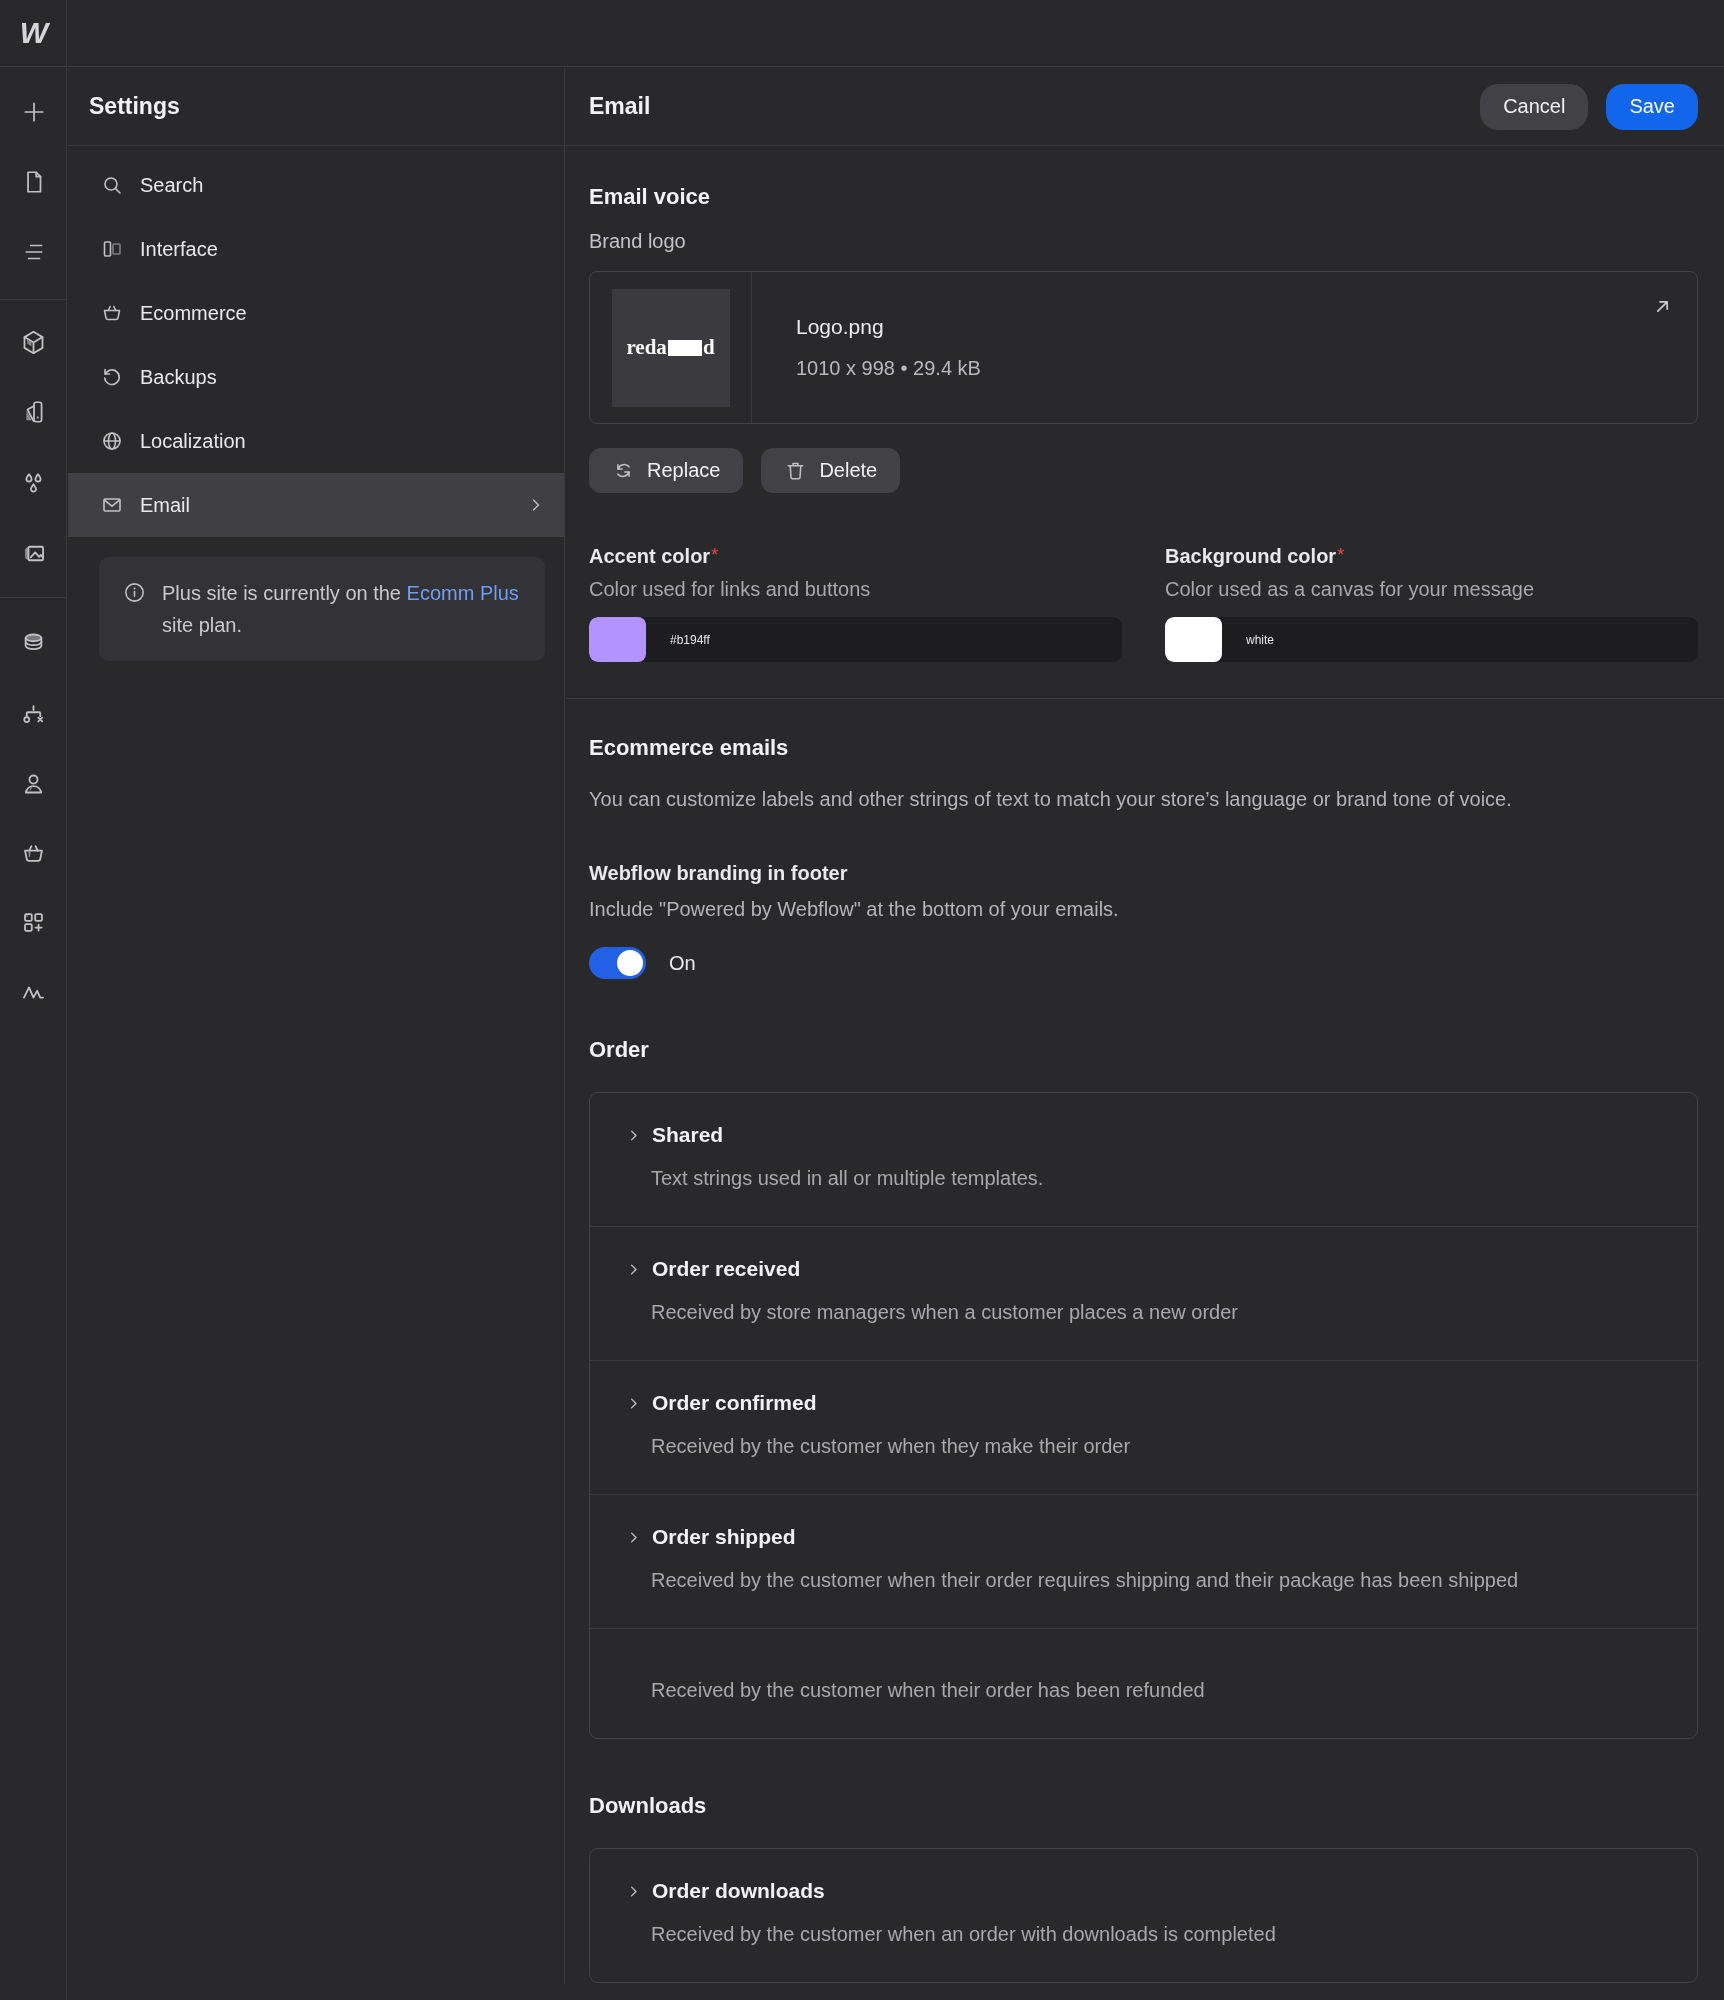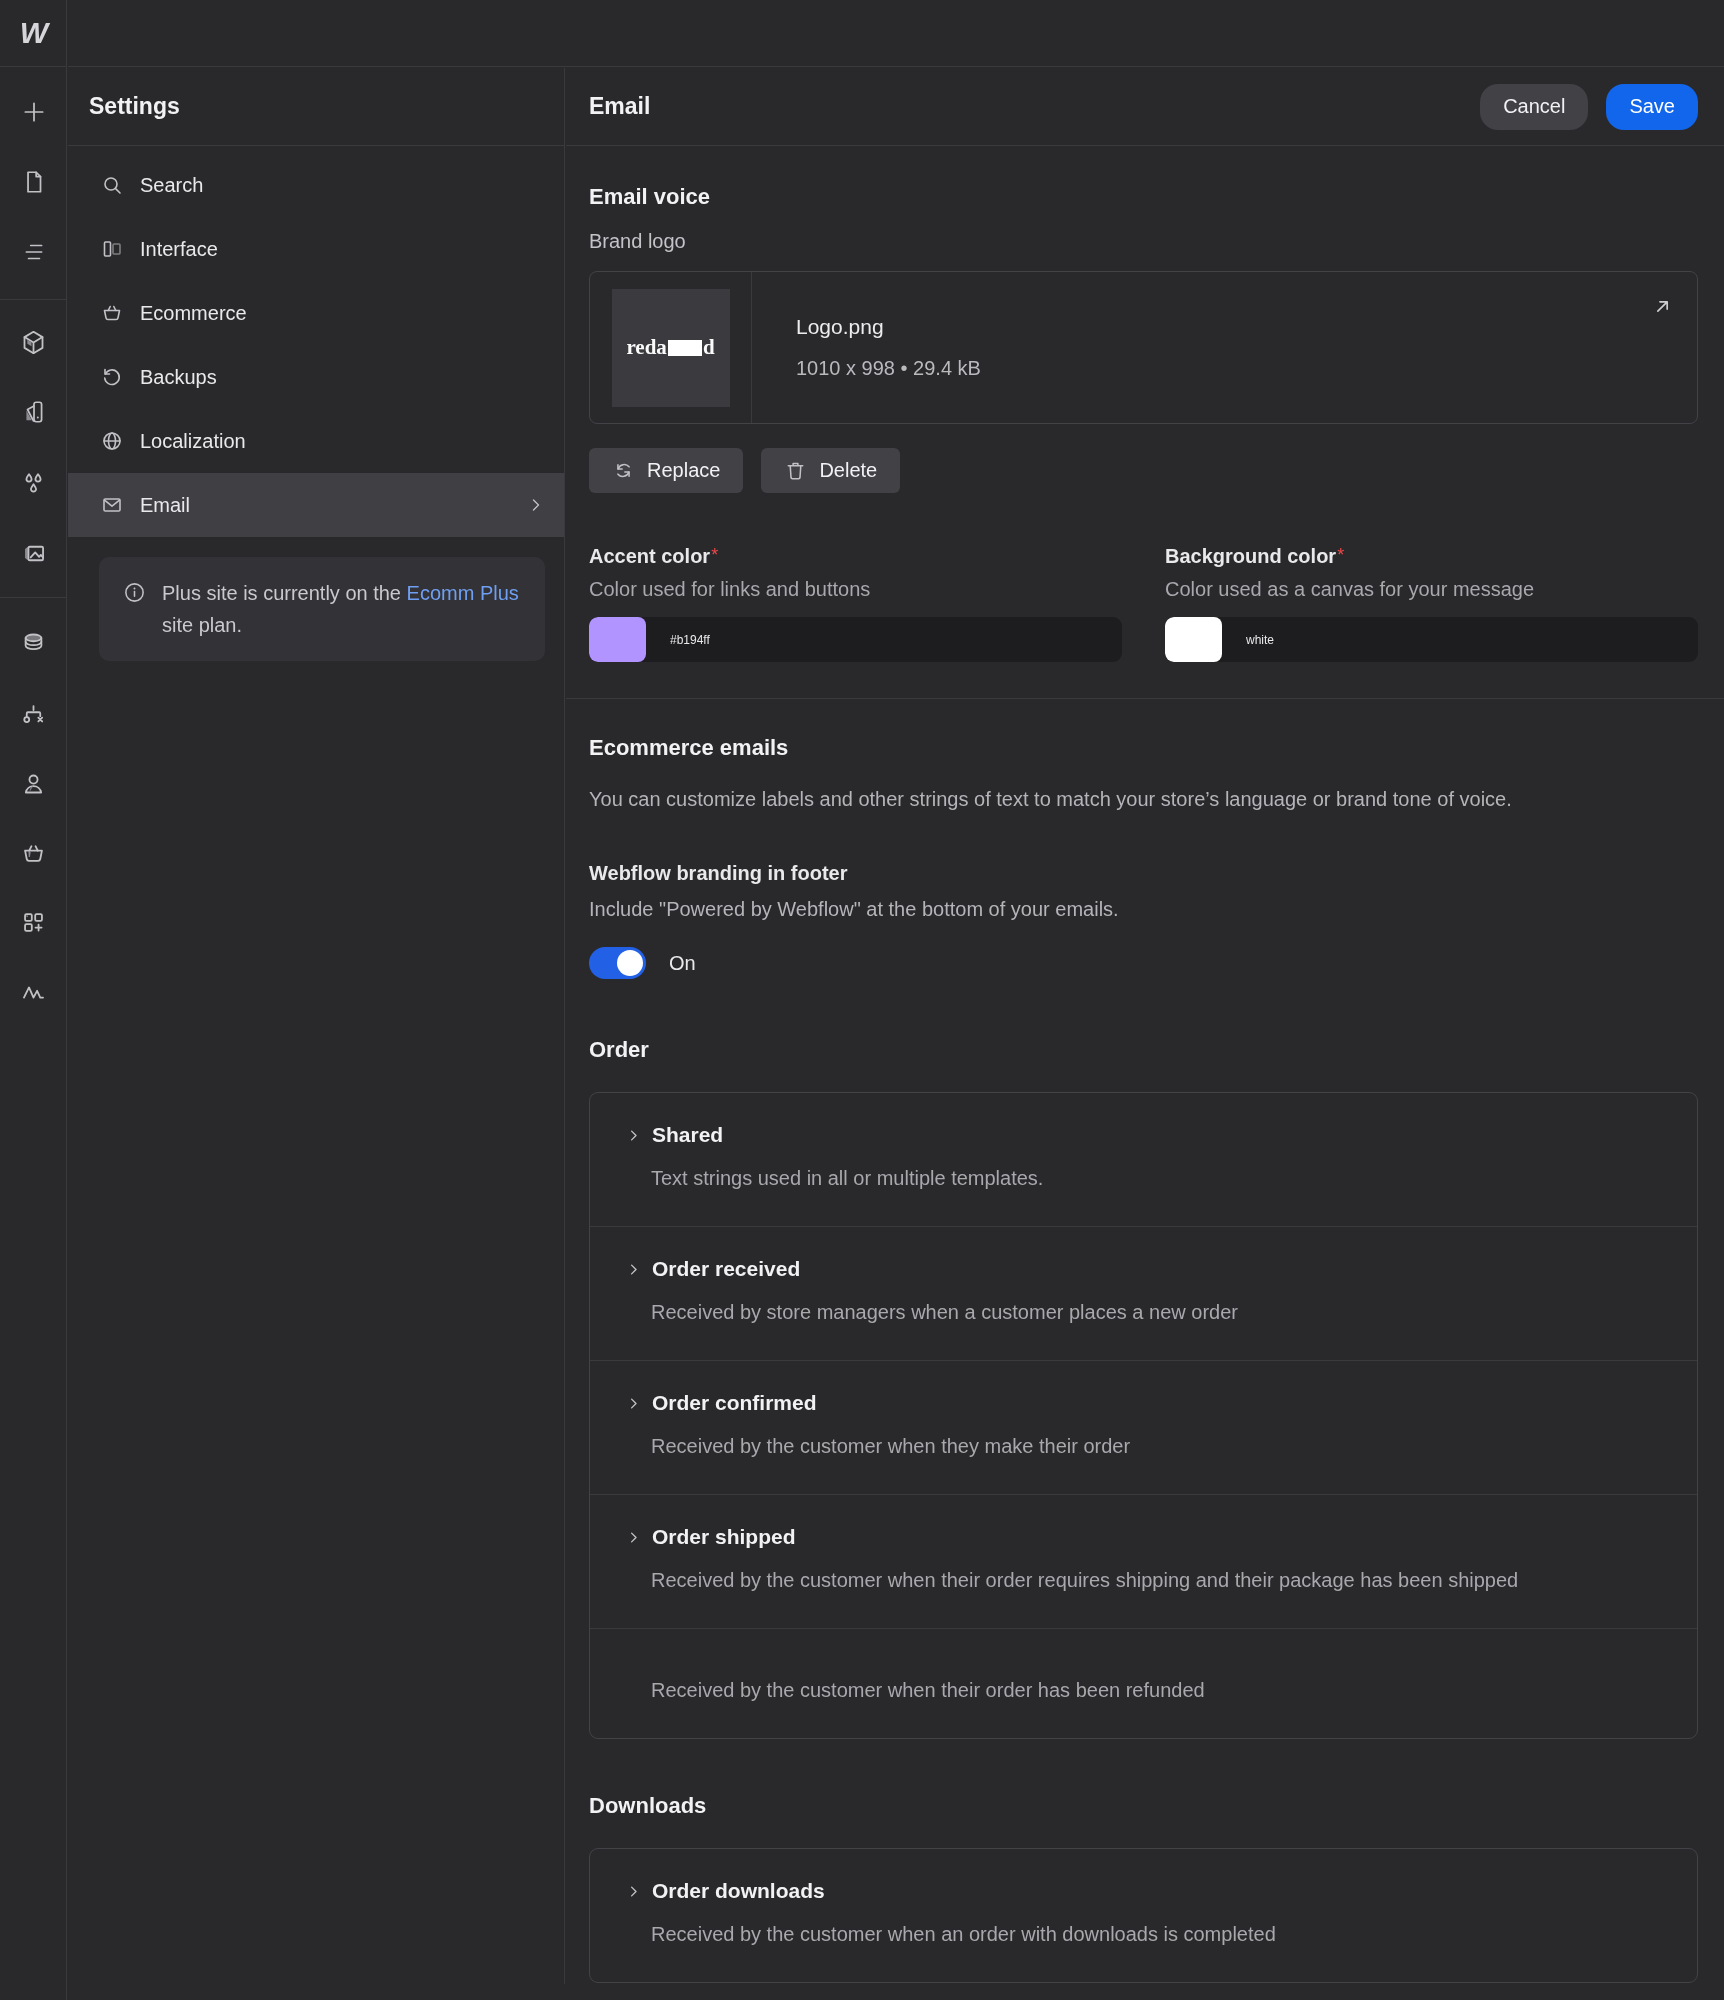--- a/index.html
+++ b/index.html
@@ -71,21 +71,21 @@
   .thumb-col{width:162px;border-right:1px solid var(--line);display:flex;align-items:center;justify-content:center;}
   .thumb{width:118px;height:118px;background:var(--thumb);display:flex;align-items:center;justify-content:center;}
   .thumb-text{font-family:"Liberation Serif","DejaVu Serif",serif;font-weight:700;font-size:21px;color:#fafafa;display:flex;align-items:center;}
   .redact-block{display:inline-block;width:34px;height:16px;background:#ffffff;margin:0 1px;}
   .file-col{display:flex;flex-direction:column;justify-content:center;padding-left:44px;gap:18px;}
   .file-name{font-size:21px;color:#ececef;}
   .file-meta{font-size:20px;color:#b9b9be;}
   .open-arrow{position:absolute;top:22px;right:22px;cursor:pointer;}
 
   .btn-row{margin-top:24px;display:flex;gap:18px;}
-  .btn.small{height:45px;border-radius:6px;background:var(--btn);}
+  .btn.small{height:45px;border-radius:12px;background:var(--btn);}
 
   
   .color-grid{margin-top:52px;display:flex;gap:43px;}
   .color-field{width:533px;}
   .field-label{font-size:20px;font-weight:700;color:var(--label);}
   .req{color:var(--red);font-size:18px;vertical-align:top;margin-left:1px;}
   .field-desc{font-size:20px;color:var(--dim);margin-top:10px;}
   .color-input{margin-top:16px;height:45px;background:var(--input);border-radius:9px;display:flex;align-items:center;overflow:hidden;}
   .swatch{width:57px;height:45px;border-radius:8px;flex:none;cursor:pointer;}
   .color-input input{flex:1;background:transparent;border:none;outline:none;color:var(--label);font-size:12px;font-family:inherit;padding:0 0 0 24px;height:100%;}

